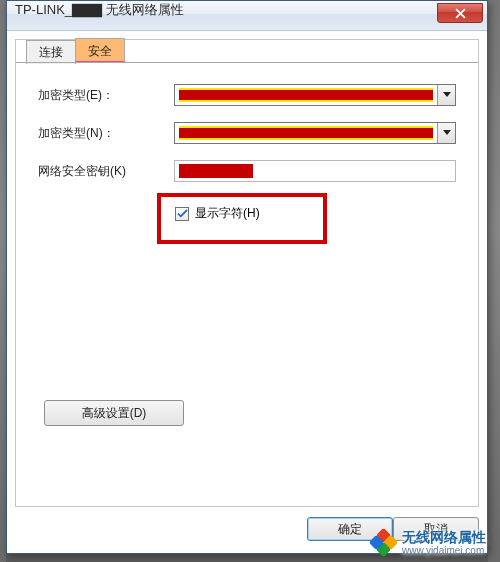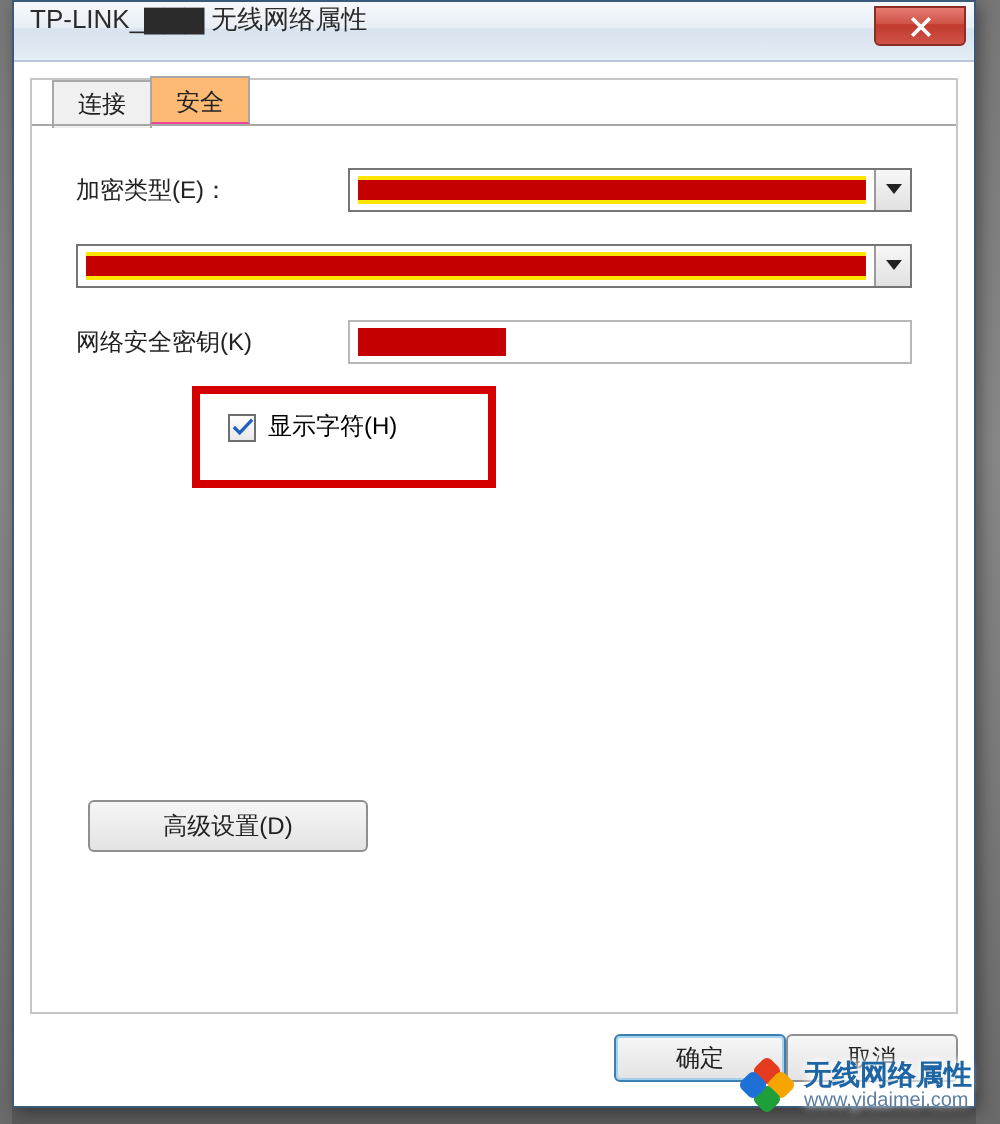--- a/index.html
+++ b/index.html
@@ -143,23 +143,23 @@
   }
   .keyinput .redact-short {
     width: 74px; height: 14px;
     background: #c50000;
   }
 
   
   .emphasis-box {
     border: 4px solid #d40000;
     padding: 8px 44px 18px 14px;
-    margin-left: 58px;
+    margin-left: 119px;
     margin-top: -4px;
-    width: 152px;
+    width: 170px;
   }
   .chk-row {
     display: flex; align-items: center; gap: 6px;
   }
   .chk {
     width: 14px; height: 14px;
     border: 1px solid #6f6f6f;
     background: linear-gradient(to bottom,#fefefe,#e9e9e9);
     display: flex; align-items: center; justify-content: center;
     cursor: pointer;
@@ -269,20 +269,21 @@
           <div class="redact"></div>
           <div class="arrow-btn">
             <svg viewBox="0 0 8 6">
                 <path d="M0 0 L4 5 L8 0 Z" fill="#222"></path>
               </svg>
           </div>
         </div>
       </div>
 
       <div class="row">
+        <span class="lbl">加密类型(N)：</span>
         <div class="control combo">
           <div class="redact"></div>
           <div class="arrow-btn">
             <svg viewBox="0 0 8 6">
                 <path d="M0 0 L4 5 L8 0 Z" fill="#222"></path>
               </svg>
           </div>
         </div>
       </div>
 

